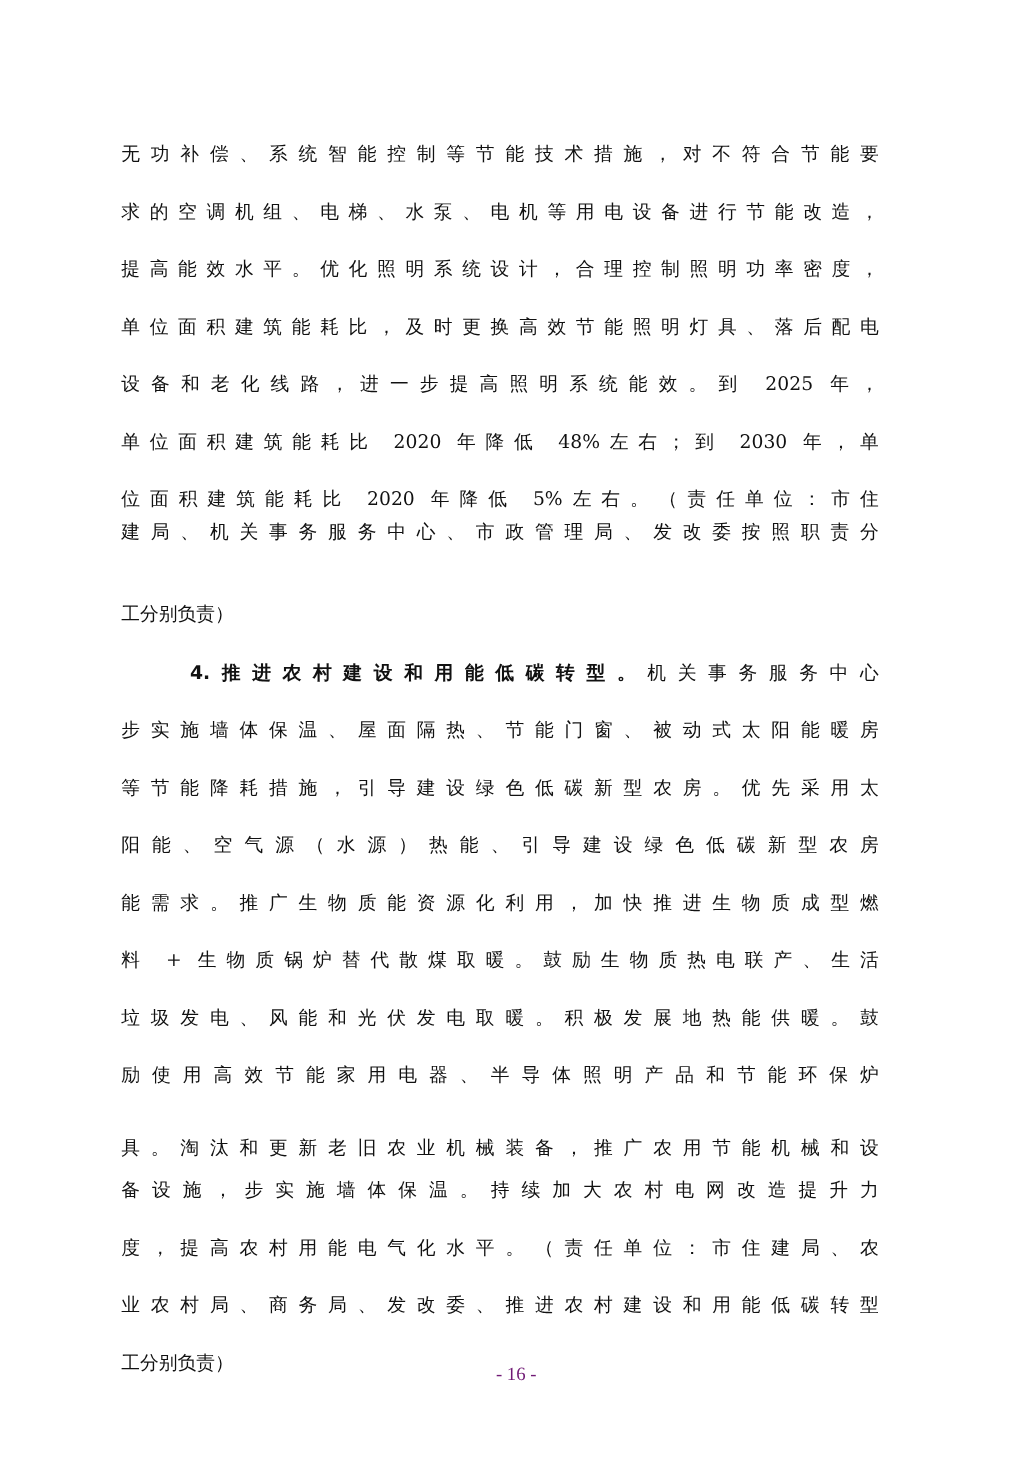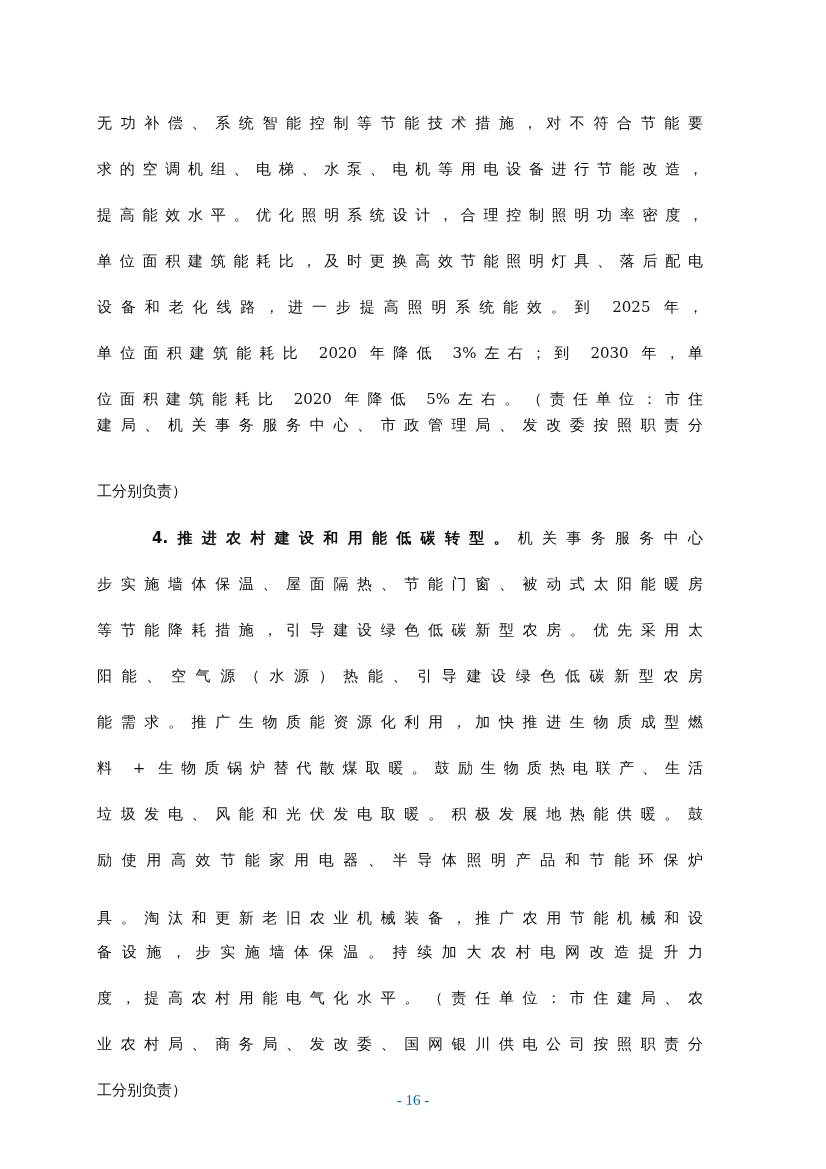--- a/index.html
+++ b/index.html
@@ -47,50 +47,50 @@
     font-family: "DejaVu Sans", "Liberation Sans", sans-serif;
   }
   .page-number {
     position: absolute;
     left: 0;
     width: 826px;
     top: 1092px;
     text-align: center;
     font-size: 15px;
     font-family: "Liberation Serif", "DejaVu Serif", serif;
-    color: #0369a1;
+    color: #701a75;
   }
 </style>
 </head>
 <body>
 
 <div class="page">
 
   <div>
     <div class="line" style="top:100px">无功补偿、系统智能控制等节能技术措施，对不符合节能要</div>
     <div class="line" style="top:146px">求的空调机组、电梯、水泵、电机等用电设备进行节能改造，</div>
     <div class="line" style="top:192px">提高能效水平。优化照明系统设计，合理控制照明功率密度，</div>
     <div class="line" style="top:238px">单位面积建筑能耗比，及时更换高效节能照明灯具、落后配电</div>
     <div class="line" style="top:284px">设备和老化线路，进一步提高照明系统能效。到 2025 年，</div>
-    <div class="line" style="top:330px">单位面积建筑能耗比 2020 年降低 3%左右；到 2030 年，单</div>
+    <div class="line" style="top:330px">单位面积建筑能耗比 2020 年降低 48%左右；到 2030 年，单</div>
     <div class="line" style="top:376px">位面积建筑能耗比 2020 年降低 5%左右。（责任单位：市住</div>
     <div class="line" style="top:402px">建局、机关事务服务中心、市政管理局、发改委按照职责分</div>
     <div class="line last" style="top:468px">工分别负责）</div>
   </div>
 
   <div>
     <div class="line indent" style="top:515px"><span class="bold">4.推进农村建设和用能低碳转型。</span><span>机关事务服务中心</span></div>
     <div class="line" style="top:561px">步实施墙体保温、屋面隔热、节能门窗、被动式太阳能暖房</div>
     <div class="line" style="top:607px">等节能降耗措施，引导建设绿色低碳新型农房。优先采用太</div>
     <div class="line" style="top:653px">阳能、空气源（水源）热能、引导建设绿色低碳新型农房</div>
     <div class="line" style="top:699px">能需求。推广生物质能资源化利用，加快推进生物质成型燃</div>
     <div class="line" style="top:745px">料 + 生物质锅炉替代散煤取暖。鼓励生物质热电联产、生活</div>
     <div class="line" style="top:791px">垃圾发电、风能和光伏发电取暖。积极发展地热能供暖。鼓</div>
     <div class="line" style="top:837px">励使用高效节能家用电器、半导体照明产品和节能环保炉</div>
     <div class="line" style="top:895px">具。淘汰和更新老旧农业机械装备，推广农用节能机械和设</div>
     <div class="line" style="top:929px">备设施，步实施墙体保温。持续加大农村电网改造提升力</div>
     <div class="line" style="top:975px">度，提高农村用能电气化水平。（责任单位：市住建局、农</div>
-    <div class="line" style="top:1021px">业农村局、商务局、发改委、国网银川供电公司按照职责分</div>
+    <div class="line" style="top:1021px">业农村局、商务局、发改委、推进农村建设和用能低碳转型</div>
     <div class="line last" style="top:1067px">工分别负责）</div>
   </div>
 
   <div class="page-number">- 16 -</div>
 </div>
 
 </body></html>

